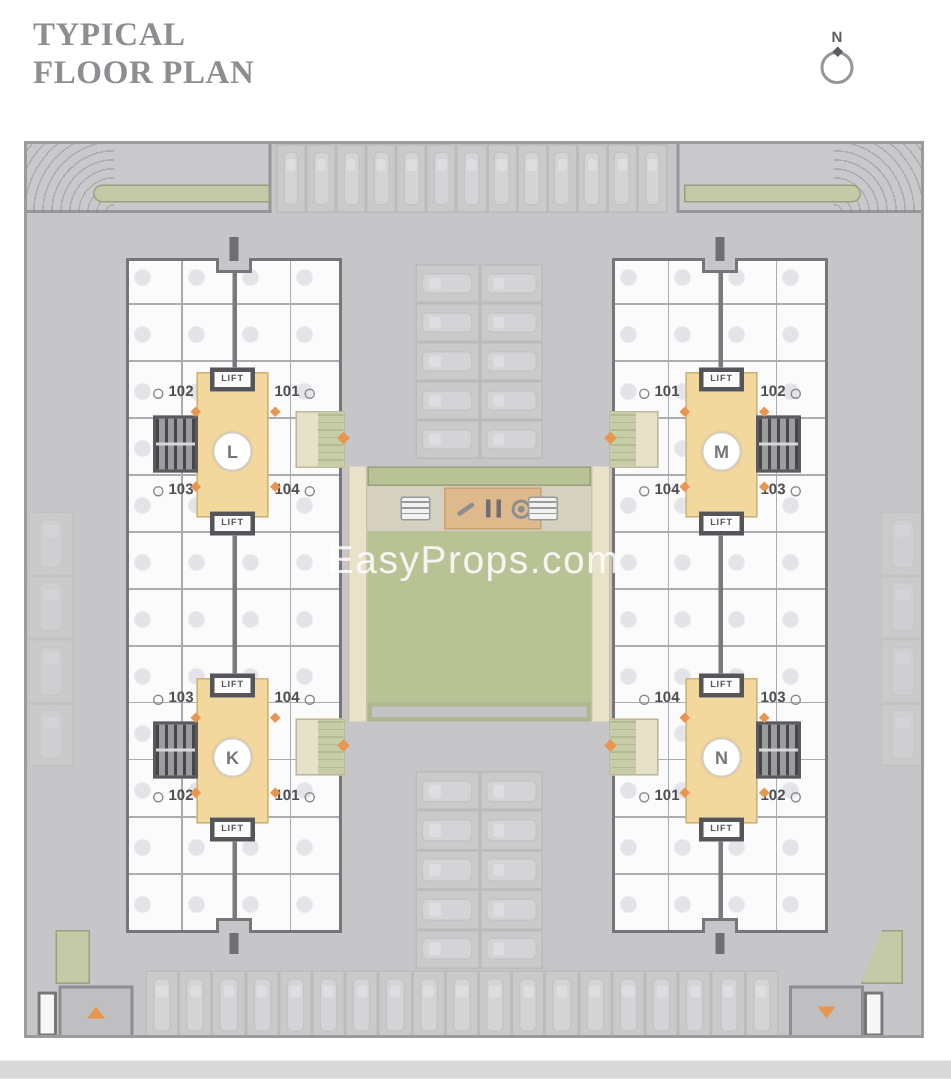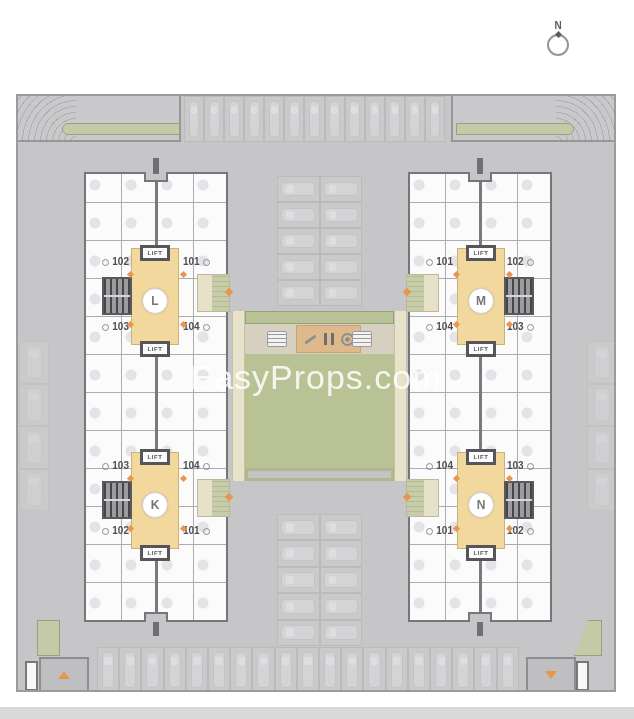--- a/index.html
+++ b/index.html
@@ -126,29 +126,33 @@
   .dd{position:absolute;width:5px;height:5px;background:var(--accent_orange);transform:rotate(45deg)}
 
   
   .gatebox{position:absolute;top:561px;width:50px;height:36px;background:#bfbfc1;border:2px solid #8e8e91;
     display:flex;align-items:center;justify-content:center}
   .gatepost{position:absolute;top:565px;width:13px;height:30px;background:#f7f7f8;border:2px solid #77777a}
   .tri-up{width:0;height:0;border-left:6px solid transparent;border-right:6px solid transparent;border-bottom:8px solid var(--accent_orange)}
   .tri-down{width:0;height:0;border-left:6px solid transparent;border-right:6px solid transparent;border-top:8px solid var(--accent_orange)}
 
   .watermark{position:absolute;left:0;width:100%;top:262px;text-align:center;z-index:9;
-    font-size:34px;color:rgba(255,255,255,.84);letter-spacing:1px}
+    font-size:26px;color:rgba(255,255,255,.84);letter-spacing:1px}
 
   .bottomband{position:absolute;left:0;top:707px;width:634px;height:12px;background:#d9d9da}
 </style>
 </head>
 <body>
 
 <div class="page">
 
+  <div class="title">
+    <div>TYPICAL</div>
+    <div>FLOOR PLAN</div>
+  </div>
 
   <div class="compass">
     <span class="n">N</span>
     <div class="circle">
       <i class="needle"></i>
     </div>
   </div>
 
   <div class="plan">
 

